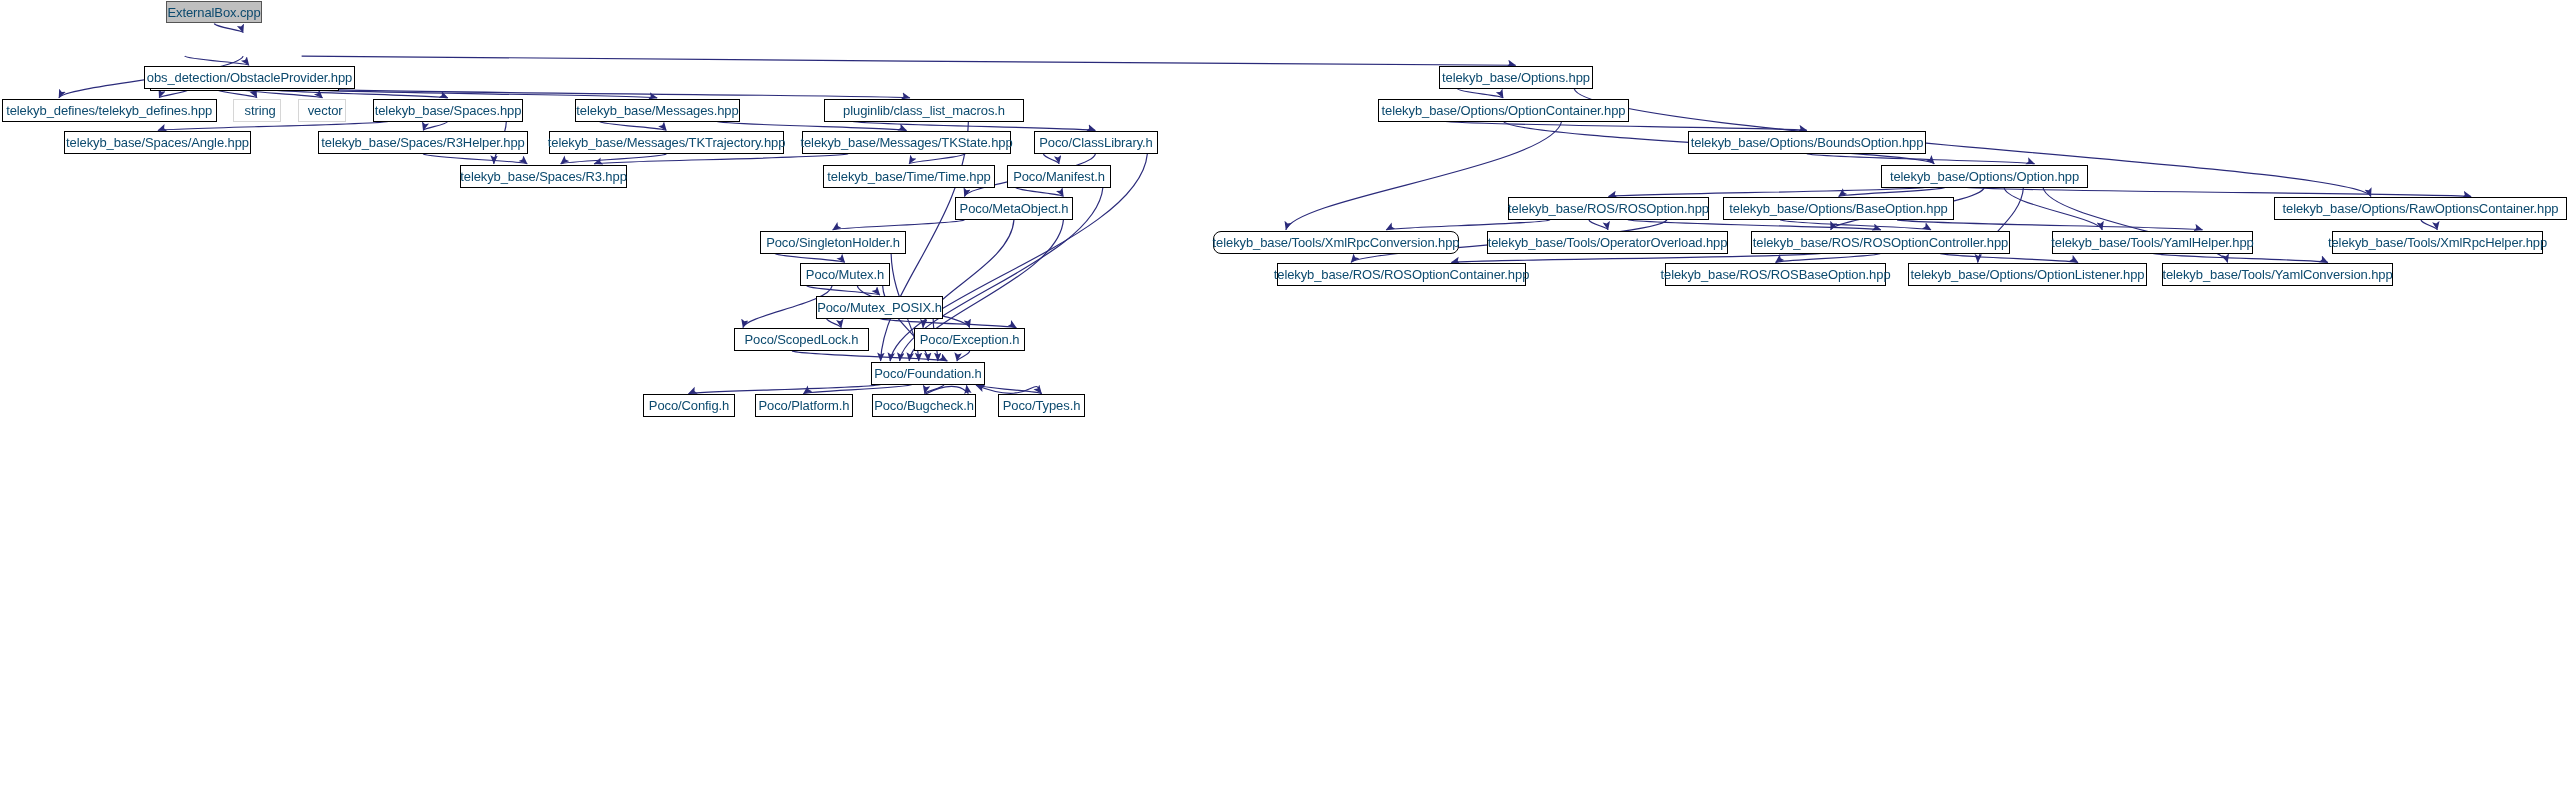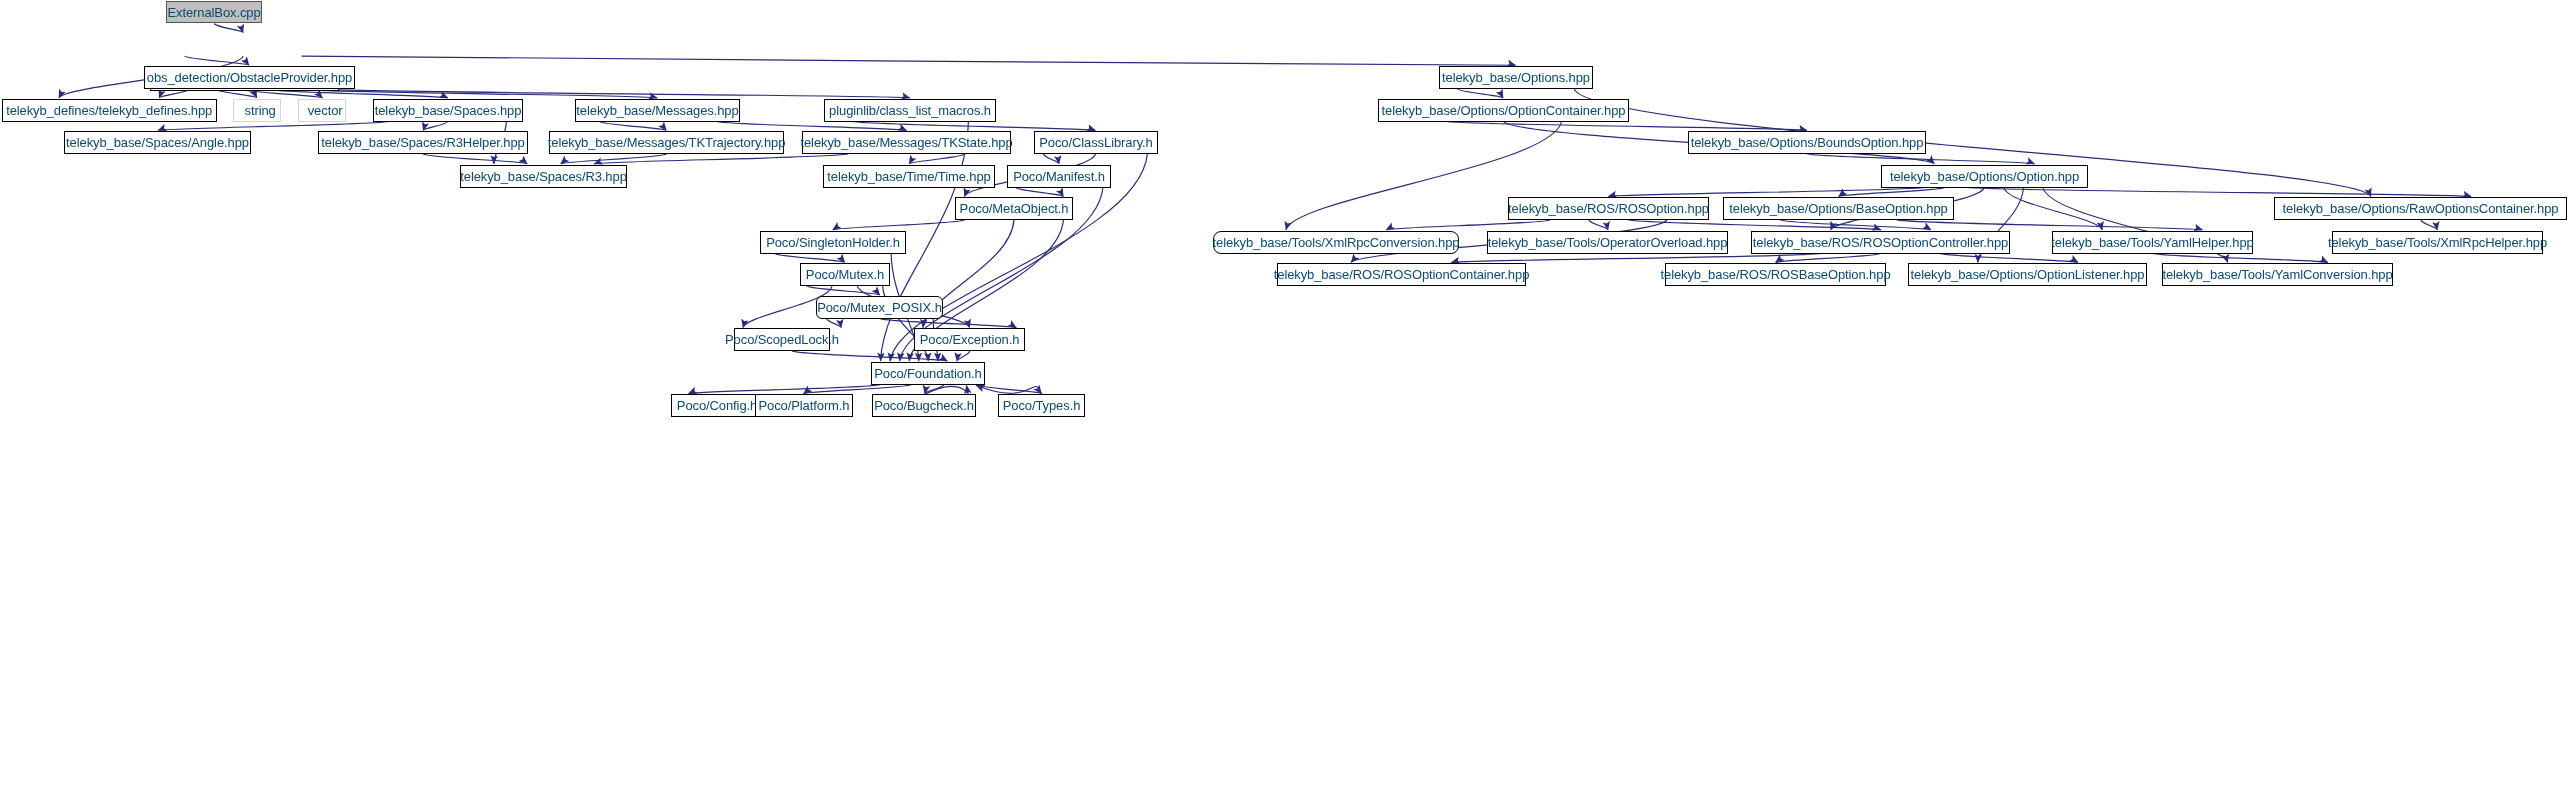--- a/index.html
+++ b/index.html
@@ -155,21 +155,21 @@
       </div>
       <div class="node sys" style="left: 298px; top: 99px; width: 48px;">
         <span class="node-label">vector</span>
       </div>
       <div class="node" style="left: 373px; top: 99px; width: 150px;">
         <span class="node-label">telekyb_base/Spaces.hpp</span>
       </div>
       <div class="node" style="left: 575px; top: 99px; width: 165px;">
         <span class="node-label">telekyb_base/Messages.hpp</span>
       </div>
-      <div class="node" style="left: 824px; top: 99px; width: 172px;">
+      <div class="node" style="left: 824px; top: 99px; width: 200px;">
         <span class="node-label">pluginlib/class_list_macros.h</span>
       </div>
       <div class="node" style="left: 1439px; top: 66px; width: 154px;">
         <span class="node-label">telekyb_base/Options.hpp</span>
       </div>
       <div class="node" style="left: 1378px; top: 99px; width: 251px;">
         <span class="node-label">telekyb_base/Options/OptionContainer.hpp</span>
       </div>
       <div class="node" style="left: 64px; top: 131px; width: 187px;">
         <span class="node-label">telekyb_base/Spaces/Angle.hpp</span>
@@ -239,33 +239,33 @@
       </div>
       <div class="node" style="left: 1665px; top: 263px; width: 221px;">
         <span class="node-label">telekyb_base/ROS/ROSBaseOption.hpp</span>
       </div>
       <div class="node" style="left: 1908px; top: 263px; width: 239px;">
         <span class="node-label">telekyb_base/Options/OptionListener.hpp</span>
       </div>
       <div class="node" style="left: 2162px; top: 263px; width: 231px;">
         <span class="node-label">telekyb_base/Tools/YamlConversion.hpp</span>
       </div>
-      <div class="node" style="left: 816px; top: 296px; width: 127px; border-radius: 6px;">
+      <div class="node" style="left: 816px; top: 296px; width: 127px;">
         <span class="node-label">Poco/Mutex_POSIX.h</span>
       </div>
-      <div class="node" style="left: 734px; top: 328px; width: 96px;">
+      <div class="node" style="left: 734px; top: 328px; width: 135px;">
         <span class="node-label">Poco/ScopedLock.h</span>
       </div>
       <div class="node" style="left: 914px; top: 328px; width: 111px;">
         <span class="node-label">Poco/Exception.h</span>
       </div>
       <div class="node" style="left: 871px; top: 362px; width: 114px;">
         <span class="node-label">Poco/Foundation.h</span>
       </div>
-      <div class="node" style="left: 643px; top: 394px; width: 92px; margin-left: 28px;">
+      <div class="node" style="left: 643px; top: 394px; width: 92px;">
         <span class="node-label">Poco/Config.h</span>
       </div>
       <div class="node" style="left: 755px; top: 394px; width: 98px;">
         <span class="node-label">Poco/Platform.h</span>
       </div>
       <div class="node" style="left: 872px; top: 394px; width: 104px;">
         <span class="node-label">Poco/Bugcheck.h</span>
       </div>
       <div class="node" style="left: 998px; top: 394px; width: 87px;">
         <span class="node-label">Poco/Types.h</span>

